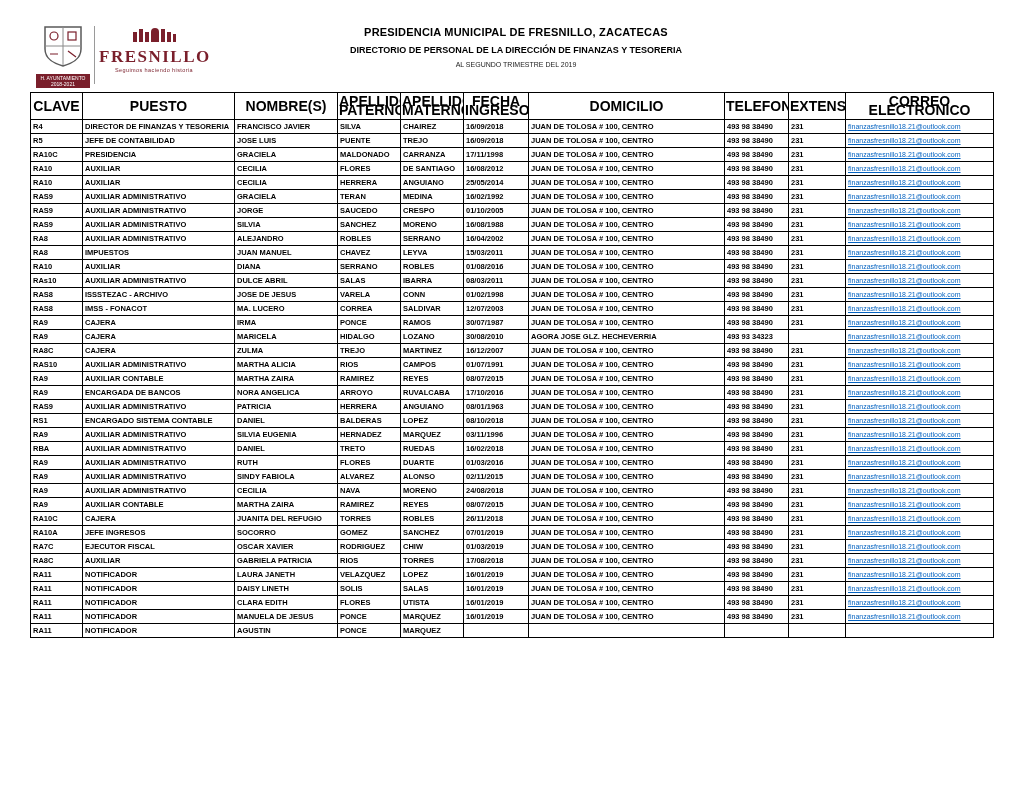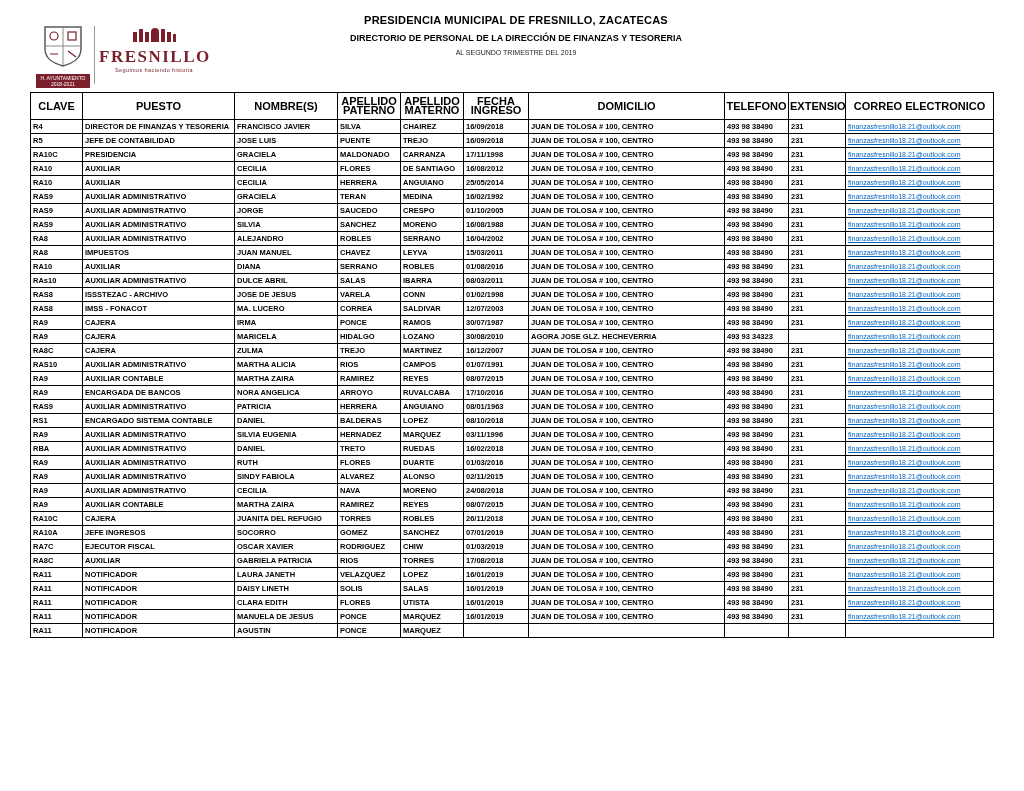--- a/index.html
+++ b/index.html
@@ -18,33 +18,33 @@
     padding:1px 2px; margin-top:2px; white-space:pre-line;
   }
   .logo-divider { width:1px; height:58px; background:#9a9a9a; margin-top:2px; }
   .brand { text-align:center; color:#7a1f2b; width:110px; }
   .brand-name {
     font-family:"Liberation Serif", serif; font-size:17px; font-weight:bold;
     letter-spacing:1.5px; margin-top:1px;
   }
   .brand-tagline { font-size:5.5px; color:#7a1f2b; letter-spacing:.4px; }
 
-  .titles { position:absolute; left:0; right:0; top:14px; text-align:center;padding-left:8px; }
+  .titles { position:absolute; left:0; right:0; top:26px; text-align:center;padding-left:8px; }
   .title1 { font-size:11px; font-weight:bold; letter-spacing:.2px; }
   .title2 { font-size:9px; font-weight:bold; margin-top:7px; }
   .title3 { font-size:7px; margin-top:6px; color:#222; }
 
   
   table.directory {
     position:absolute; left:30px; top:92px; width:963px;
     border-collapse:collapse; table-layout:fixed;
   }
   .directory th, .directory td { border:1px solid #000; overflow:hidden; }
   .directory th {
-    font-size:11px; font-weight:bold; text-align:center; vertical-align:middle;
+    font-size:14px; font-weight:bold; text-align:center; vertical-align:middle;
     white-space:pre-line; line-height:9px; height:24px; padding:1px 1px;
     background:#fff;
   }
   .directory td {
     font-size:7.5px; font-weight:bold; height:13px; line-height:13px;
     padding:0 2px; vertical-align:middle; white-space:nowrap;
   }
   .email-link {
     color:#0563c1; text-decoration:underline; font-weight:normal; font-size:7px;
     cursor:pointer;

